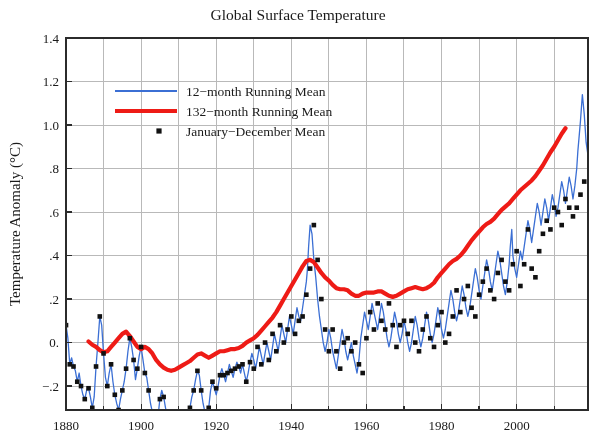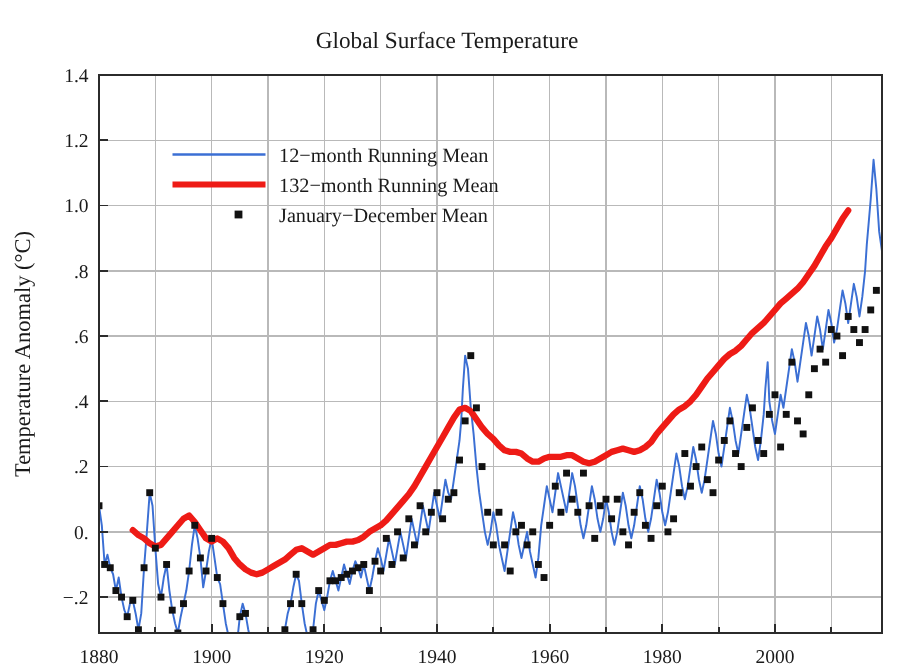--- a/index.html
+++ b/index.html
@@ -3,21 +3,21 @@
 <meta charset="utf-8">
 <style>
   html,body{margin:0;padding:0;}
   body{
     width:600px;height:446px;
     background:#ffffff;
     font-family:"Liberation Serif", serif;
     overflow:hidden;
     position:relative;
   }
-  #chart-root{position:absolute;left:0;top:12px;width:600px;height:416px;}
+  #chart-root{position:absolute;left:0;top:0;width:600px;height:416px;}
   svg{display:block;}
   .title-text{font-family:"Liberation Serif",serif;font-size:15.5px;fill:#1a1a1a;}
   .axis-title{font-family:"Liberation Serif",serif;font-size:15px;fill:#1a1a1a;}
   .tick-text{font-family:"Liberation Serif",serif;font-size:13px;fill:#1a1a1a;}
   .legend-text{font-family:"Liberation Serif",serif;font-size:13.5px;fill:#1a1a1a;}
   .gridline{stroke:#b9b9b9;stroke-width:1;shape-rendering:crispEdges;}
   .plot-border{fill:none;stroke:#2b2b2b;stroke-width:1.6;shape-rendering:crispEdges;}
   .tickmark{stroke:#2b2b2b;stroke-width:1.2;shape-rendering:crispEdges;}
   .series-monthly{fill:none;stroke-linejoin:round;stroke-linecap:round;}
   .series-longmean{fill:none;stroke-linejoin:round;stroke-linecap:round;}

